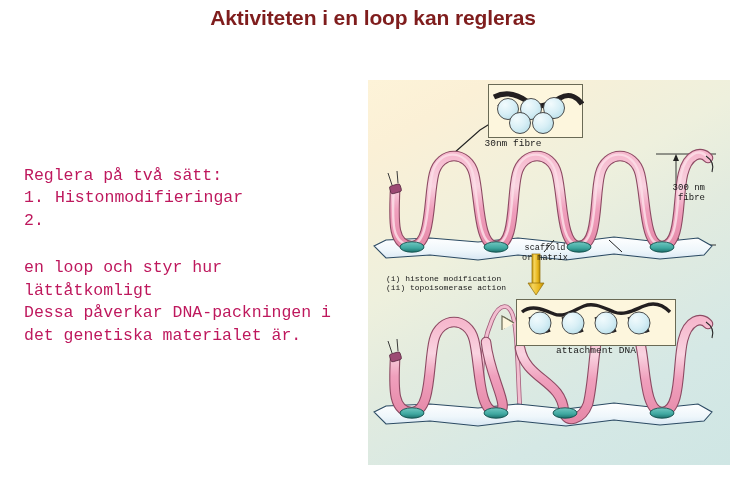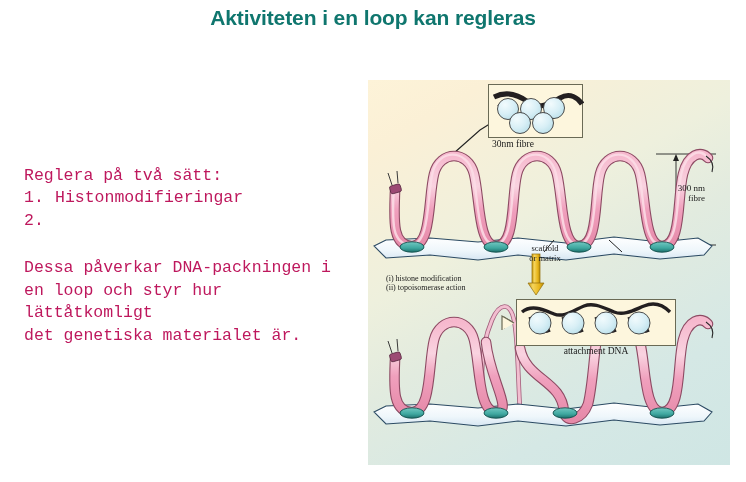--- a/index.html
+++ b/index.html
@@ -11,21 +11,21 @@
     position: relative;
   }
   #slide { position: relative; width: 746px; height: 482px; }
 
   #slide-title {
     position: absolute;
     left: 0; top: 6px; width: 746px;
     text-align: center;
     font-size: 21px;
     font-weight: bold;
-    color: #0f766e;
+    color: #7f1d1d;
     letter-spacing: -0.1px;
   }
 
   #body-text {
     position: absolute;
     left: 24px; top: 165px;
     width: 320px;
     font-size: 16.5px;
     color: #be185d;
     line-height: 1.36;
@@ -51,21 +51,21 @@
     position: absolute;
     left: 368px; top: 80px;
     width: 362px; height: 385px;
     background: linear-gradient(150deg, #fdf3d8 0%, #fbf0d6 12%, #eef0dd 38%, #e2ebdf 54%, #d5e8e5 78%, #cfe6e4 100%);
     overflow: hidden;
   }
   #figure svg { display: block; }
 
   .fig-label {
     position: absolute;
-    font-family: Liberation Serif, serif;
+    font-family: Liberation Mono, monospace;
     color: #1a1a1a;
     text-align: center;
     line-height: 1.12;
     white-space: nowrap;
   }
   .lbl-30nm   { left: 110px; top: 59px;  font-size: 9.5px; width: 70px; }
   .lbl-300nm  { left: 281px; top: 103px; font-size: 9px;  width: 56px; text-align: right; }
   .lbl-scaffold { left: 150px; top: 164px; font-size: 8.5px; width: 54px; }
   .lbl-mas    { left: 214px; top: 164px; font-size: 8.5px; width: 128px; }
   .lbl-action { left: 18px;  top: 195px; font-size: 8px; text-align: left; width: 120px; }
@@ -93,22 +93,22 @@
       <li>
         <span class="num">1.</span>
         <span>Histonmodifieringar</span>
       </li>
       <li>
         <span class="num">2.</span>
       </li>
     </ol>
 
     <div class="para">
+      <span>en loop och styr hur lättåtkomligt</span>
       <span>Dessa påverkar DNA-packningen i</span>
-      <span>en loop och styr hur lättåtkomligt</span>
       <span>det genetiska materialet är.</span>
     </div>
   </div>
 
   <div id="figure">
 
     <svg width="362" height="385" viewBox="0 0 362 385">
       <defs>
         <linearGradient id="pinkTube" x1="0" y1="0" x2="0" y2="1">
           <stop offset="0%" stop-color="#f6b8cd"></stop>

